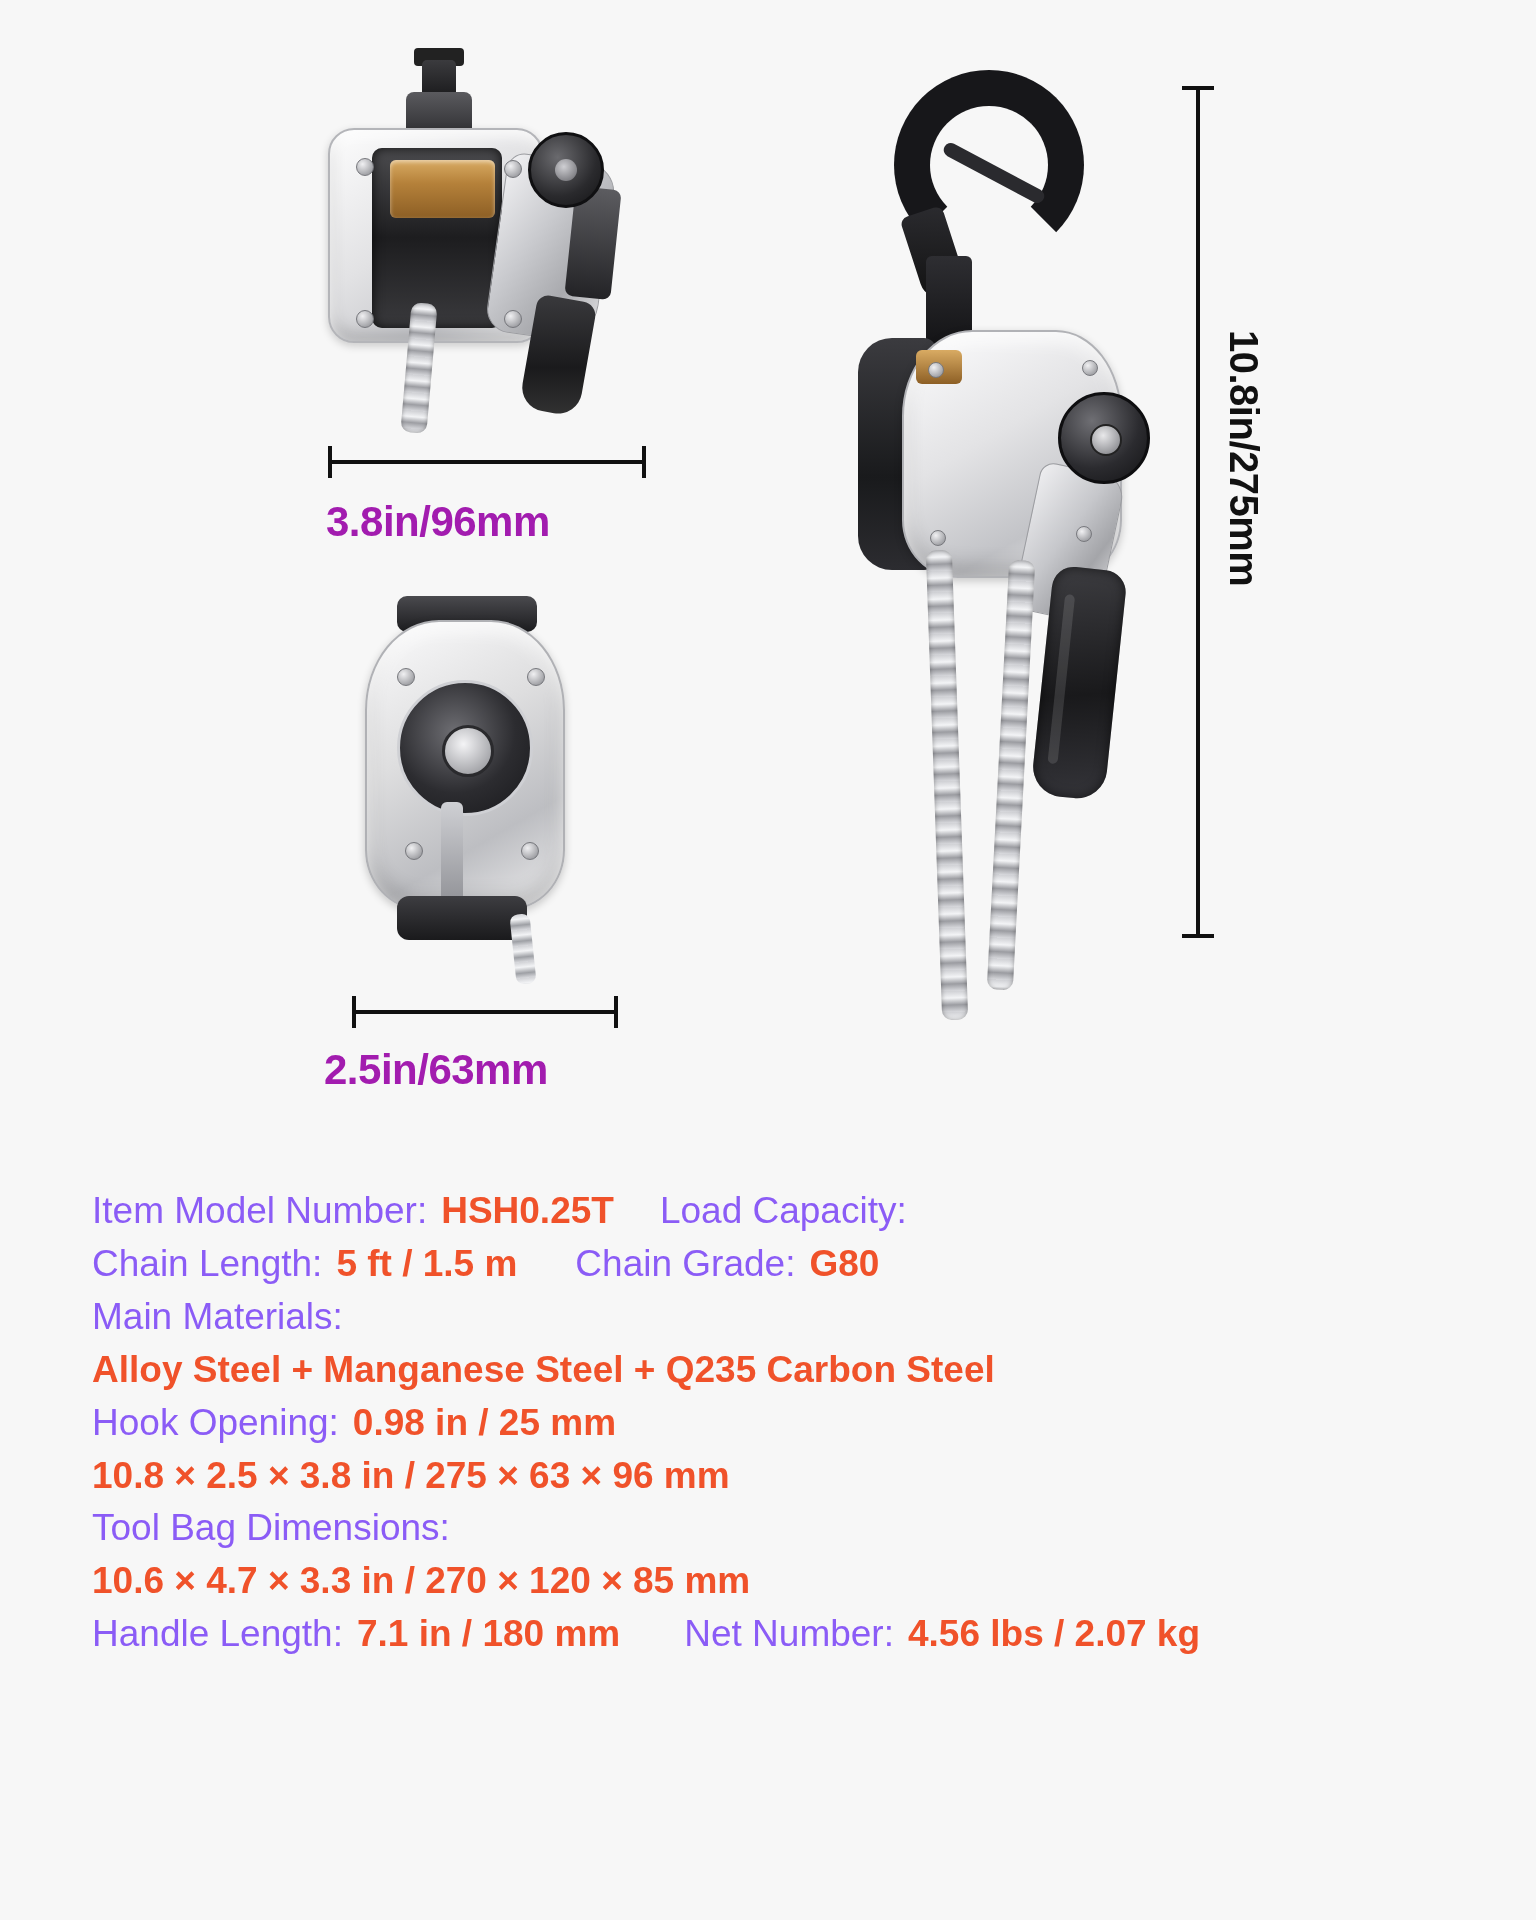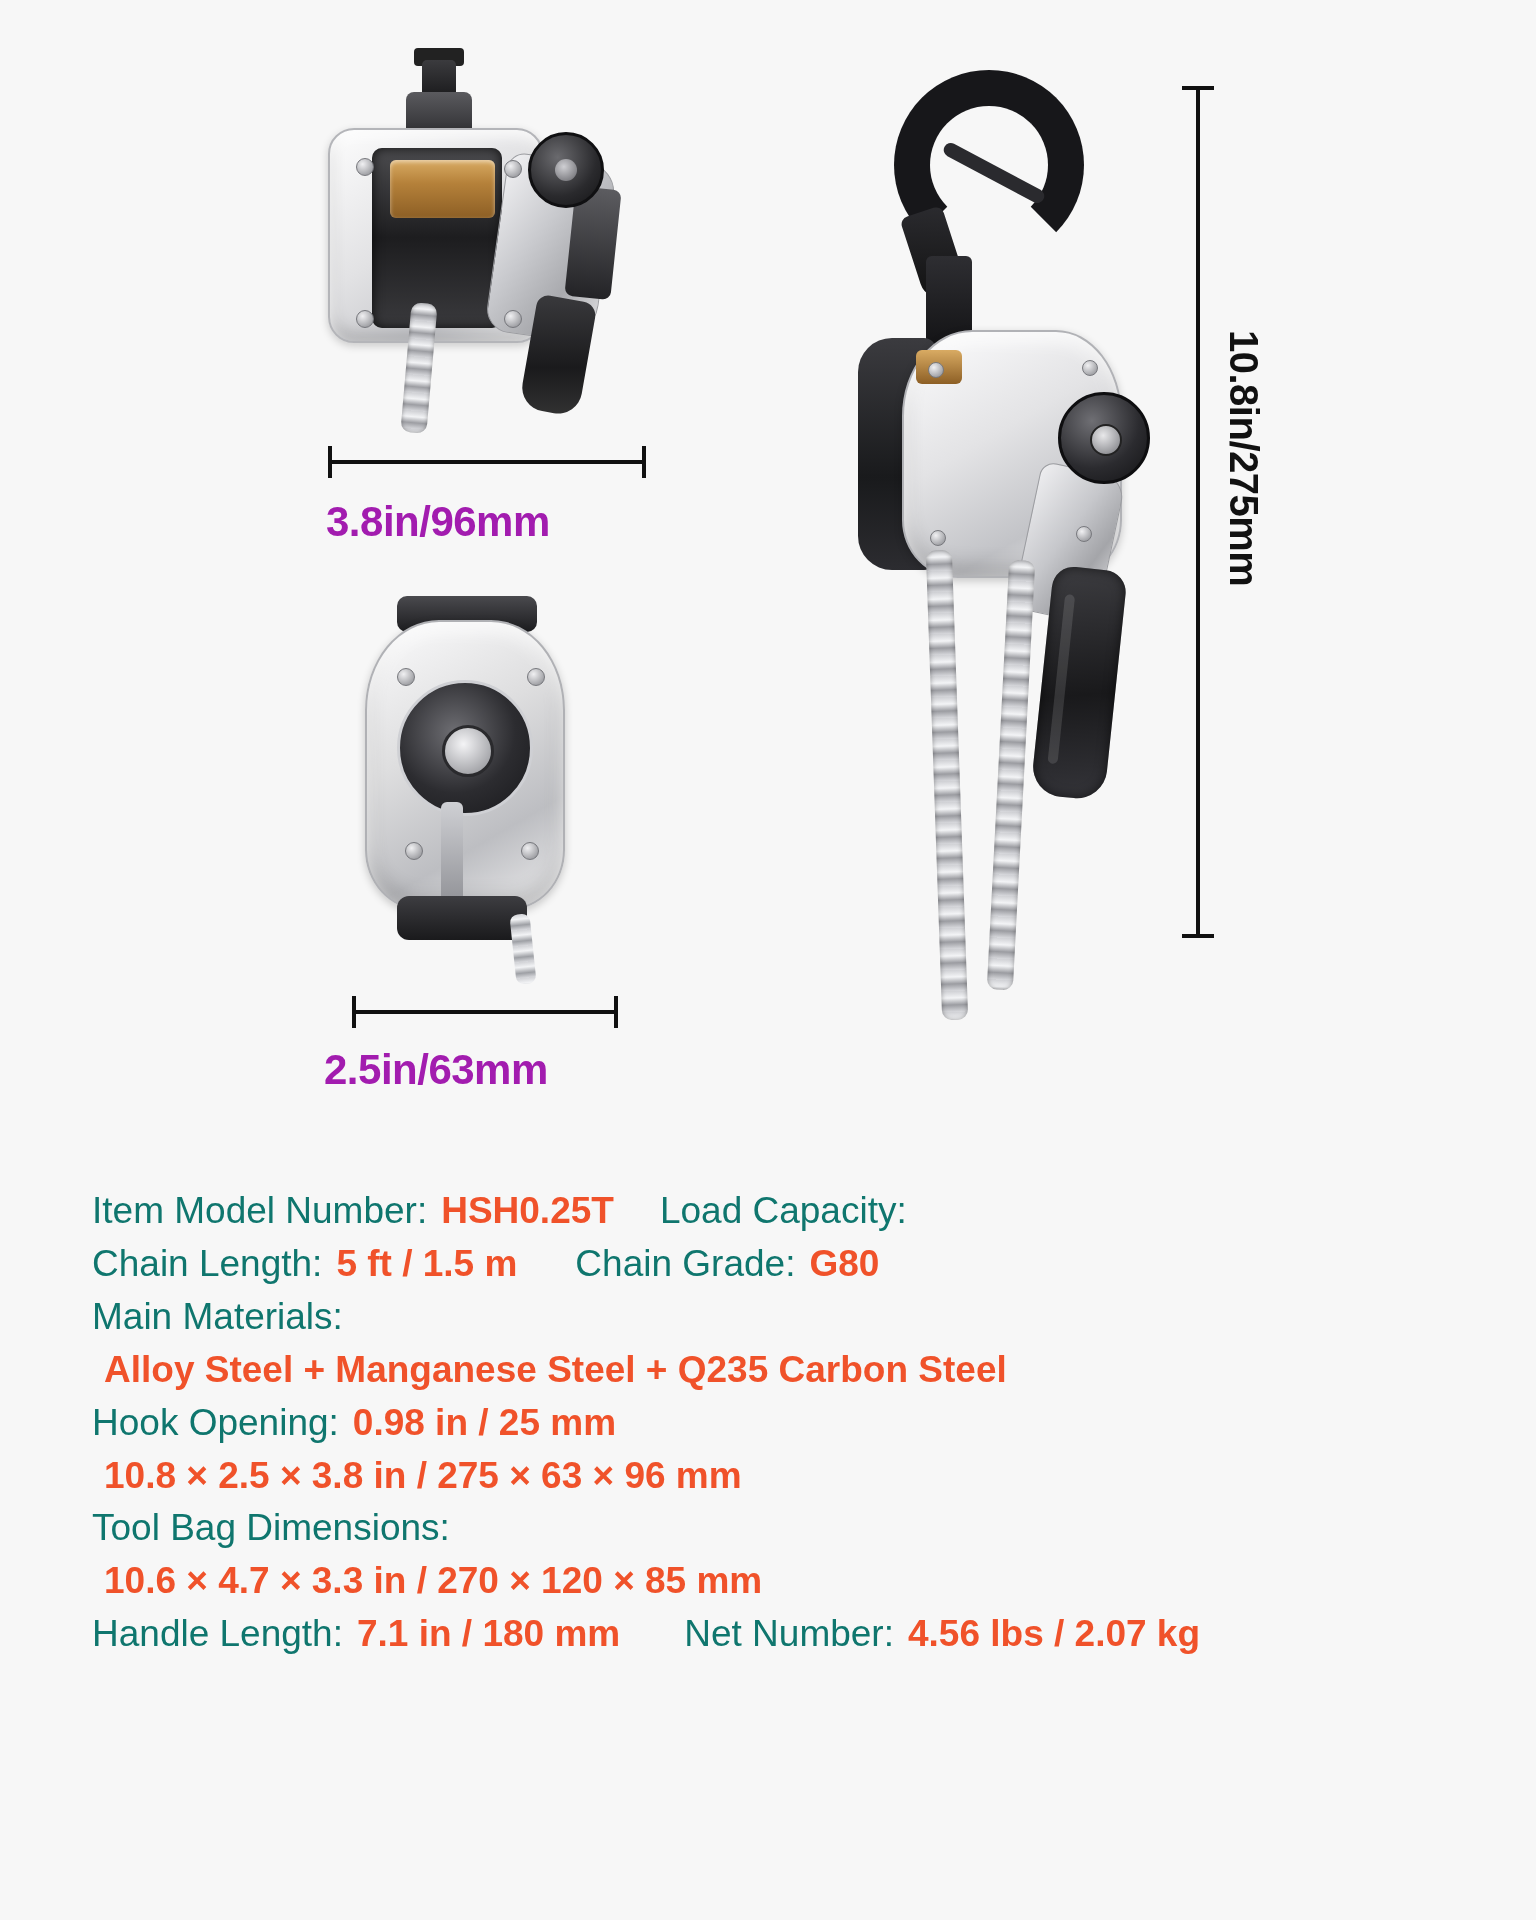--- a/index.html
+++ b/index.html
@@ -388,27 +388,26 @@
     width: 1360px;
     font-size: 37px;
     line-height: 1.43;
     color: #111;
   }
   .spec-row {
     display: flex;
     align-items: baseline;
     white-space: nowrap;
   }
-  .spec-label { color: #0f766e; }
+  .spec-label { color: #8b5cf6; }
   .spec-value { color: #f0522a; font-weight: 700; }
   .gap-lg { display: inline-block; width: 46px; }
   .spec-block-value {
     color: #f0522a;
     font-weight: 700;
-    margin-left: 12px;
   }
 </style>
 </head>
 <body>
 
 <div class="diagram">
 
   <div class="view-topleft">
     <div class="tl-topnut"></div>
     <div class="tl-topbolt"></div>

